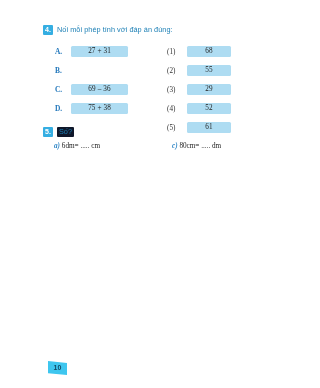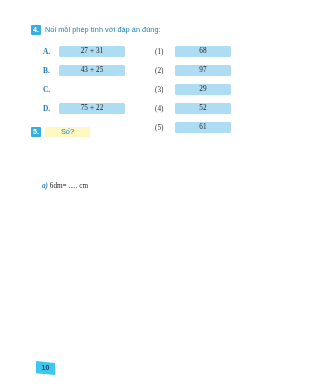--- a/index.html
+++ b/index.html
@@ -9,21 +9,21 @@
   }
   body {
     width: 300px;
     height: 388px;
     overflow: hidden;
     font-family: "Liberation Serif", serif;
     position: relative;
   }
   .page {
     position: absolute;
-    left: 0; top: 0;
+    left: 12px; top: 0;
     width: 300px;
     height: 388px;
     background: #ffffff;
   }
   .content {
     position: absolute;
     left: 31px;
     top: 25px;
     width: 240px;
   }
@@ -78,21 +78,21 @@
   }
   .row-label {
     width: 11px;
     font-family: "Liberation Serif", serif;
     font-size: 7.4px;
     font-weight: bold;
     color: #2277bb;
     text-align: left;
   }
   .expr-box {
-    width: 66px;
+    width: 57px;
     height: 11px;
     background: #aedcf2;
     border-radius: 1.5px;
     color: #222222;
     font-family: "Liberation Serif", serif;
     font-size: 7.2px;
     line-height: 11px;
     text-align: center;
     letter-spacing: 0.1px;
   }
@@ -110,59 +110,58 @@
     gap: 6px;
   }
   .ans-index {
     width: 14px;
     font-family: "Liberation Serif", serif;
     font-size: 7.2px;
     color: #333333;
     text-align: left;
   }
   .ans-box {
-    width: 56px;
+    width: 44px;
     height: 11px;
     background: #aedcf2;
     border-radius: 1.5px;
     color: #222222;
     font-family: "Liberation Serif", serif;
     font-size: 7.2px;
     line-height: 11px;
     text-align: center;
     letter-spacing: 0.1px;
   }
 
   
   .ex5 {
     margin-top: 9px;
   }
   .ex5-title {
     font-family: "Liberation Sans", sans-serif;
     font-size: 7.3px;
     line-height: 10px;
     color: #1b7fb5;
-    background: #fef9c3;
-    padding: 0 16px;
+    background: #0f172a;
+    padding: 0 2px;
     border-radius: 1px;
   }
   .sub-grid {
     margin-top: 5px;
     margin-left: 11px;
     display: grid;
     grid-template-columns: 118px 118px;
     row-gap: 4px;
   }
   .sub-item {
     font-family: "Liberation Serif", serif;
     font-size: 7.2px;
     line-height: 9px;
     color: #1a1a1a;
     white-space: nowrap;
-    margin-top: 40px;
   }
   .sub-letter {
     color: #2f86c6;
     font-weight: bold;
     font-style: italic;
   }
   .dots {
     letter-spacing: 0px;
   }
 
@@ -195,39 +194,39 @@
     </div>
 
     <div class="match">
       <div class="match-left">
         <div class="match-row">
           <div class="row-label">A.</div>
           <div class="expr-box">27 + 31</div>
         </div>
         <div class="match-row">
           <div class="row-label">B.</div>
-          <div class="expr-box">43 + 25</div>
         </div>
         <div class="match-row">
           <div class="row-label">C.</div>
+          <div class="expr-box">69 – 36</div>
         </div>
         <div class="match-row">
           <div class="row-label">D.</div>
-          <div class="expr-box">75 + 22</div>
+          <div class="expr-box">75 + 38</div>
         </div>
       </div>
 
       <div class="match-right">
         <div class="ans-row">
           <div class="ans-index">(1)</div>
           <div class="ans-box">68</div>
         </div>
         <div class="ans-row">
           <div class="ans-index">(2)</div>
-          <div class="ans-box">97</div>
+          <div class="ans-box">55</div>
         </div>
         <div class="ans-row">
           <div class="ans-index">(3)</div>
           <div class="ans-box">29</div>
         </div>
         <div class="ans-row">
           <div class="ans-index">(4)</div>
           <div class="ans-box">52</div>
         </div>
         <div class="ans-row">
@@ -241,19 +240,23 @@
       <div class="ex-header">
         <div class="q-badge">5.</div>
         <div class="ex5-title">Số?</div>
       </div>
 
       <div class="sub-grid">
         <div class="sub-item">
           <span class="sub-letter">a)</span>
           <span class="dots">6dm= ..... cm</span>
         </div>
+        <div class="sub-item">
+          <span class="sub-letter">c)</span>
+          <span class="dots">80cm= ..... dm</span>
+        </div>
       </div>
     </div>
 
   </div>
 
   <div class="page-tab">10</div>
 </div>
 
 </body></html>

